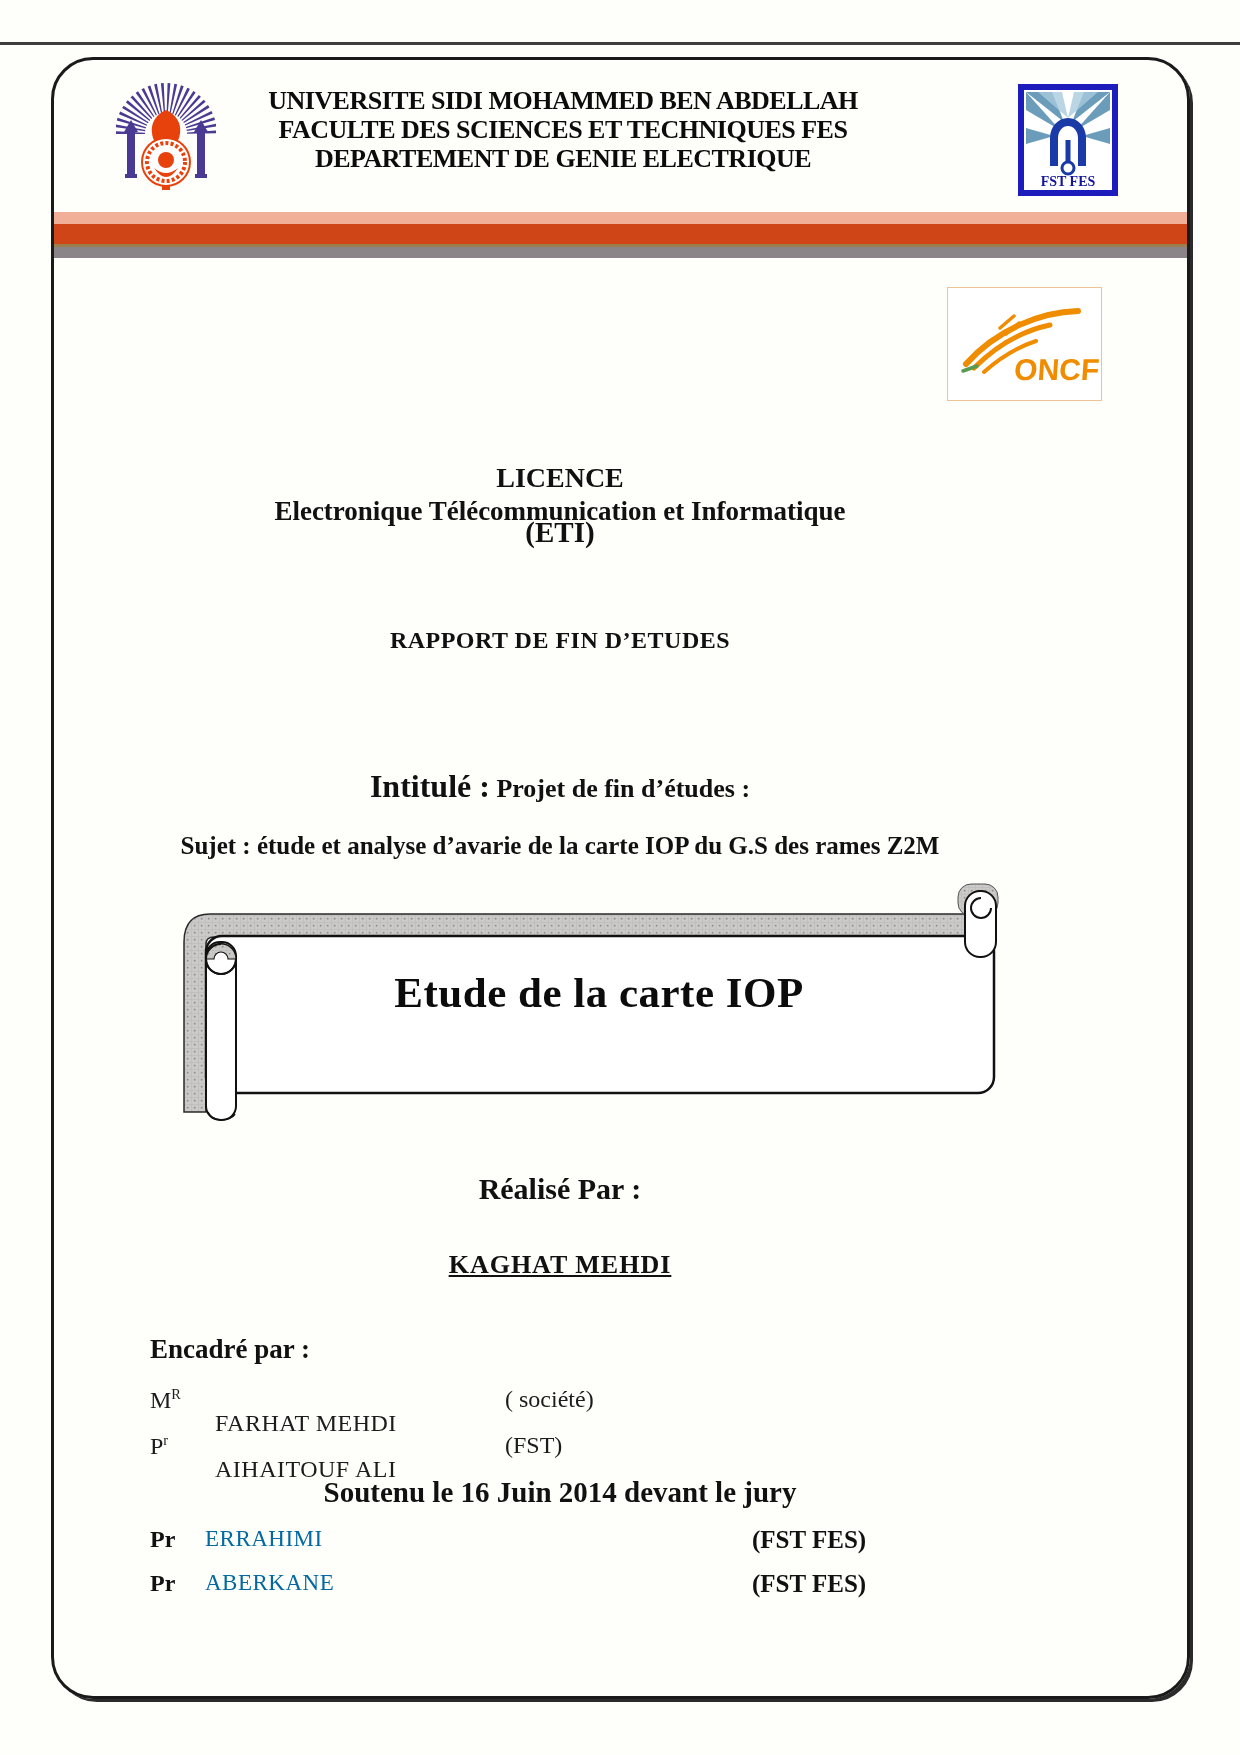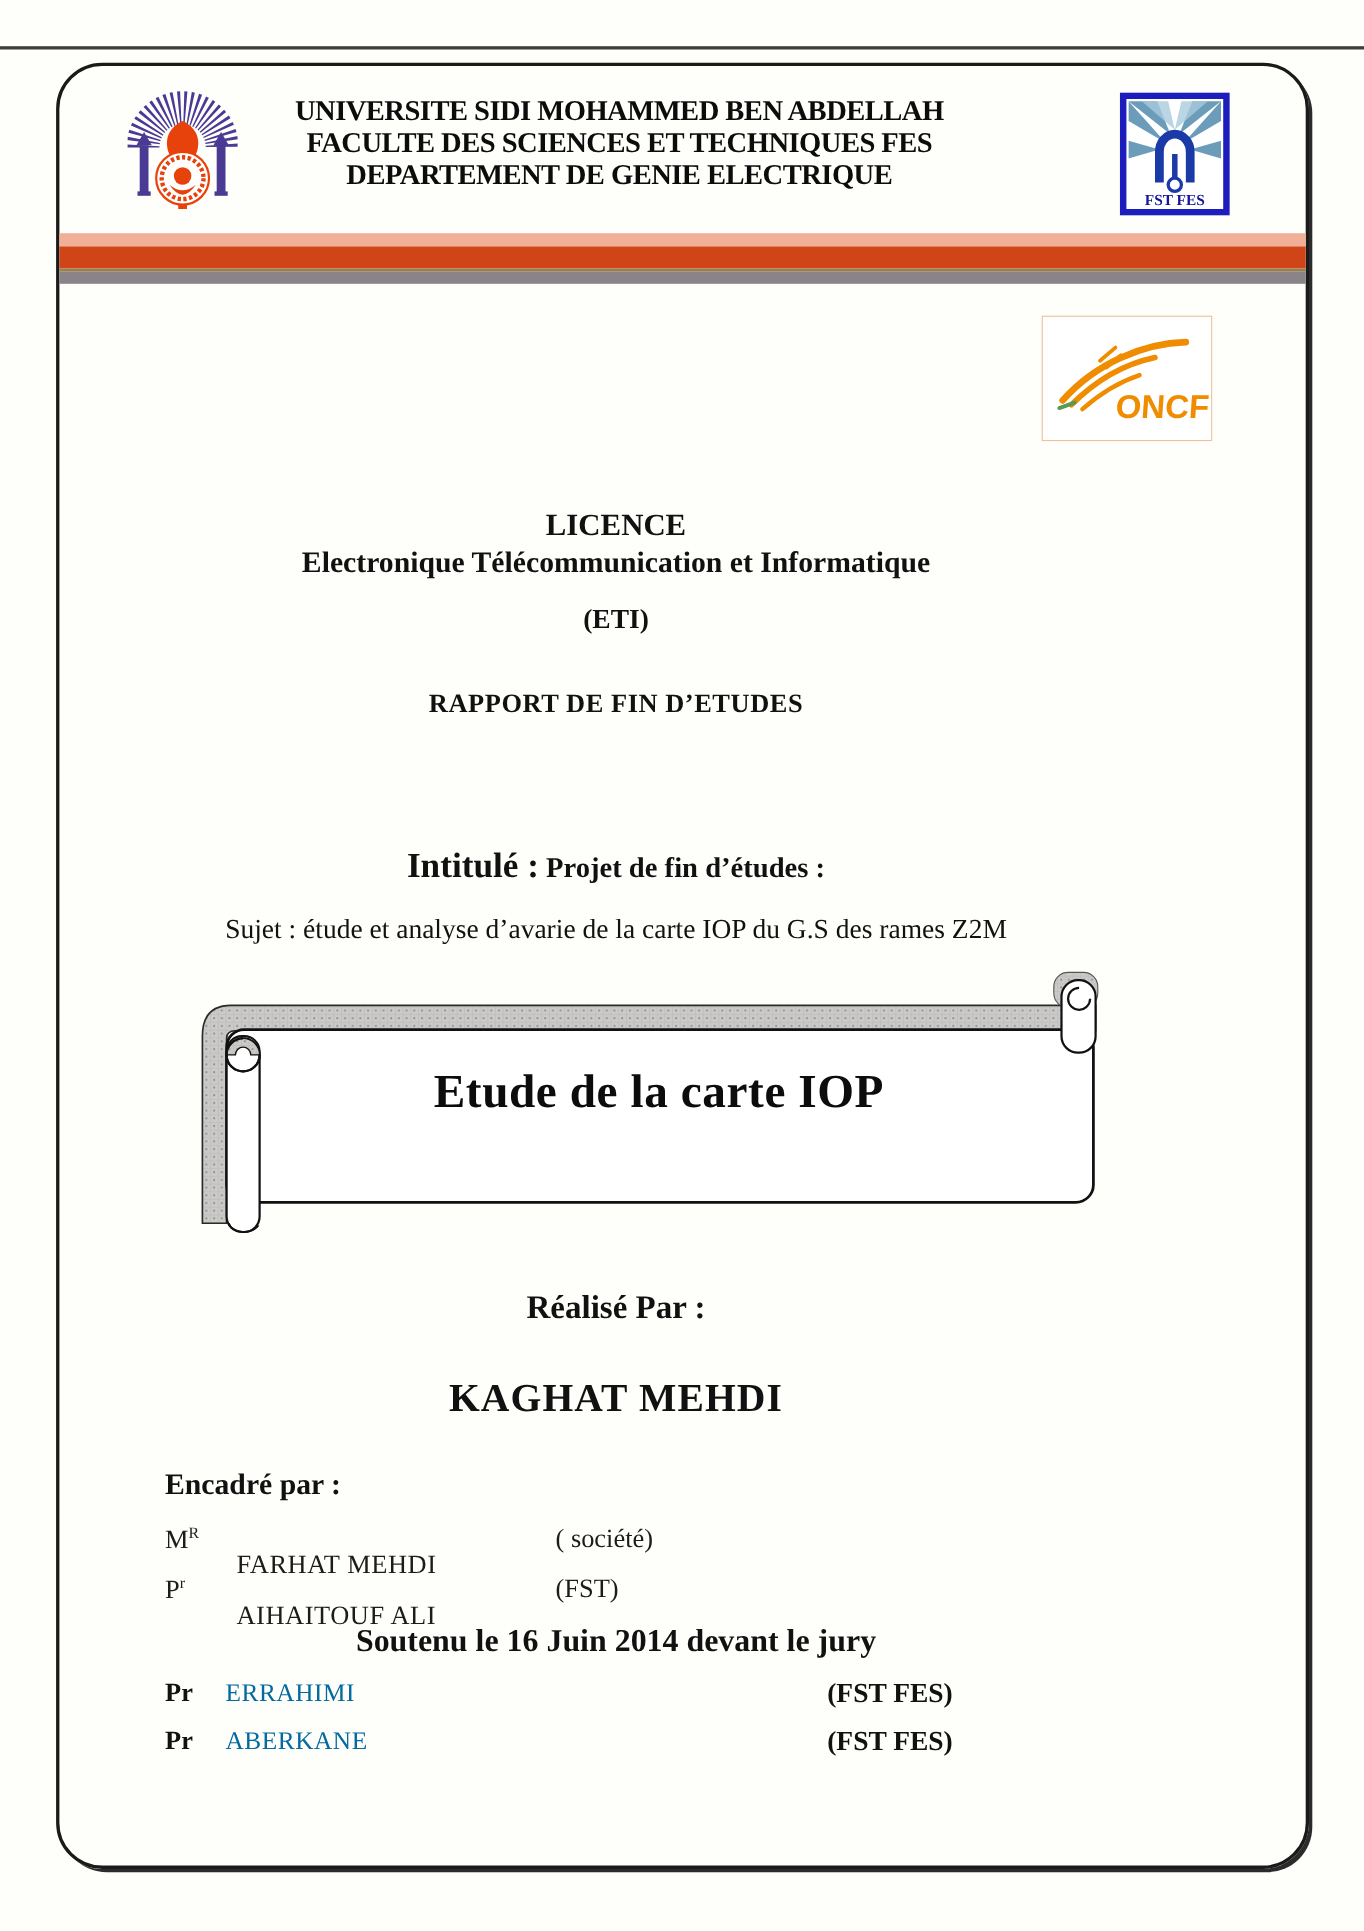--- a/index.html
+++ b/index.html
@@ -24,32 +24,32 @@
   .b2{top:224px;height:20px;background:#cf4517;}
   .b3{top:244px;height:3px;background:#9b7d4e;}
   .b4{top:247px;height:11px;background:#8a8489;}
   .oncf-box{
     left:947px;top:287px;width:153px;height:112px;background:#fff;
     border:1px solid #eec296;
   }
   .center-col{left:60px;width:1000px;text-align:center;}
   .t-licence{top:462px;font-size:28px;font-weight:bold;}
   .t-prog{top:496px;font-size:27px;font-weight:bold;}
-  .t-eti{top:550px;font-size:25px;font-weight:bold;}
+  .t-eti{top:516px;font-size:29px;font-weight:bold;}
   .t-rapport{top:627px;font-size:24px;font-weight:bold;letter-spacing:.5px;}
   .t-intitule{top:768px;font-size:26px;font-weight:bold;}
   .t-intitule .big{font-size:32px;}
-  .t-sujet{top:832px;font-size:25px;font-weight:normal;}
+  .t-sujet{top:832px;font-size:25px;font-weight:bold;}
   .scroll-svg{left:170px;top:880px;width:850px;height:270px;}
   .scroll-title{
     left:206px;top:968px;width:786px;text-align:center;
     font-size:43px;font-weight:bold;color:#0c0c0c;letter-spacing:.5px;
   }
   .t-realise{top:1172px;font-size:30px;font-weight:bold;}
-  .t-author{top:1250px;font-size:36px;font-weight:bold;letter-spacing:1px;}
+  .t-author{top:1250px;font-size:26px;font-weight:bold;letter-spacing:1px;text-decoration:underline;}
   .t-encadre{left:150px;top:1334px;font-size:27px;font-weight:bold;}
   .enc-row{font-size:24px;color:#1c1c1c;}
   .enc-row .title{position:absolute;left:150px;}
   .enc-row .name{position:absolute;left:215px;letter-spacing:.5px;margin-top:24px;}
   .enc-row .org{position:absolute;left:505px;}
   .r-m{top:1386px;} .r-p{top:1432px;}
   .t-soutenu{top:1476px;font-size:29px;font-weight:bold;}
   .jury-row{font-size:23px;}
   .jury-row .title{position:absolute;left:150px;font-weight:bold;font-size:24px;}
   .jury-row .name{position:absolute;left:205px;color:#0369a1;letter-spacing:.5px;}

